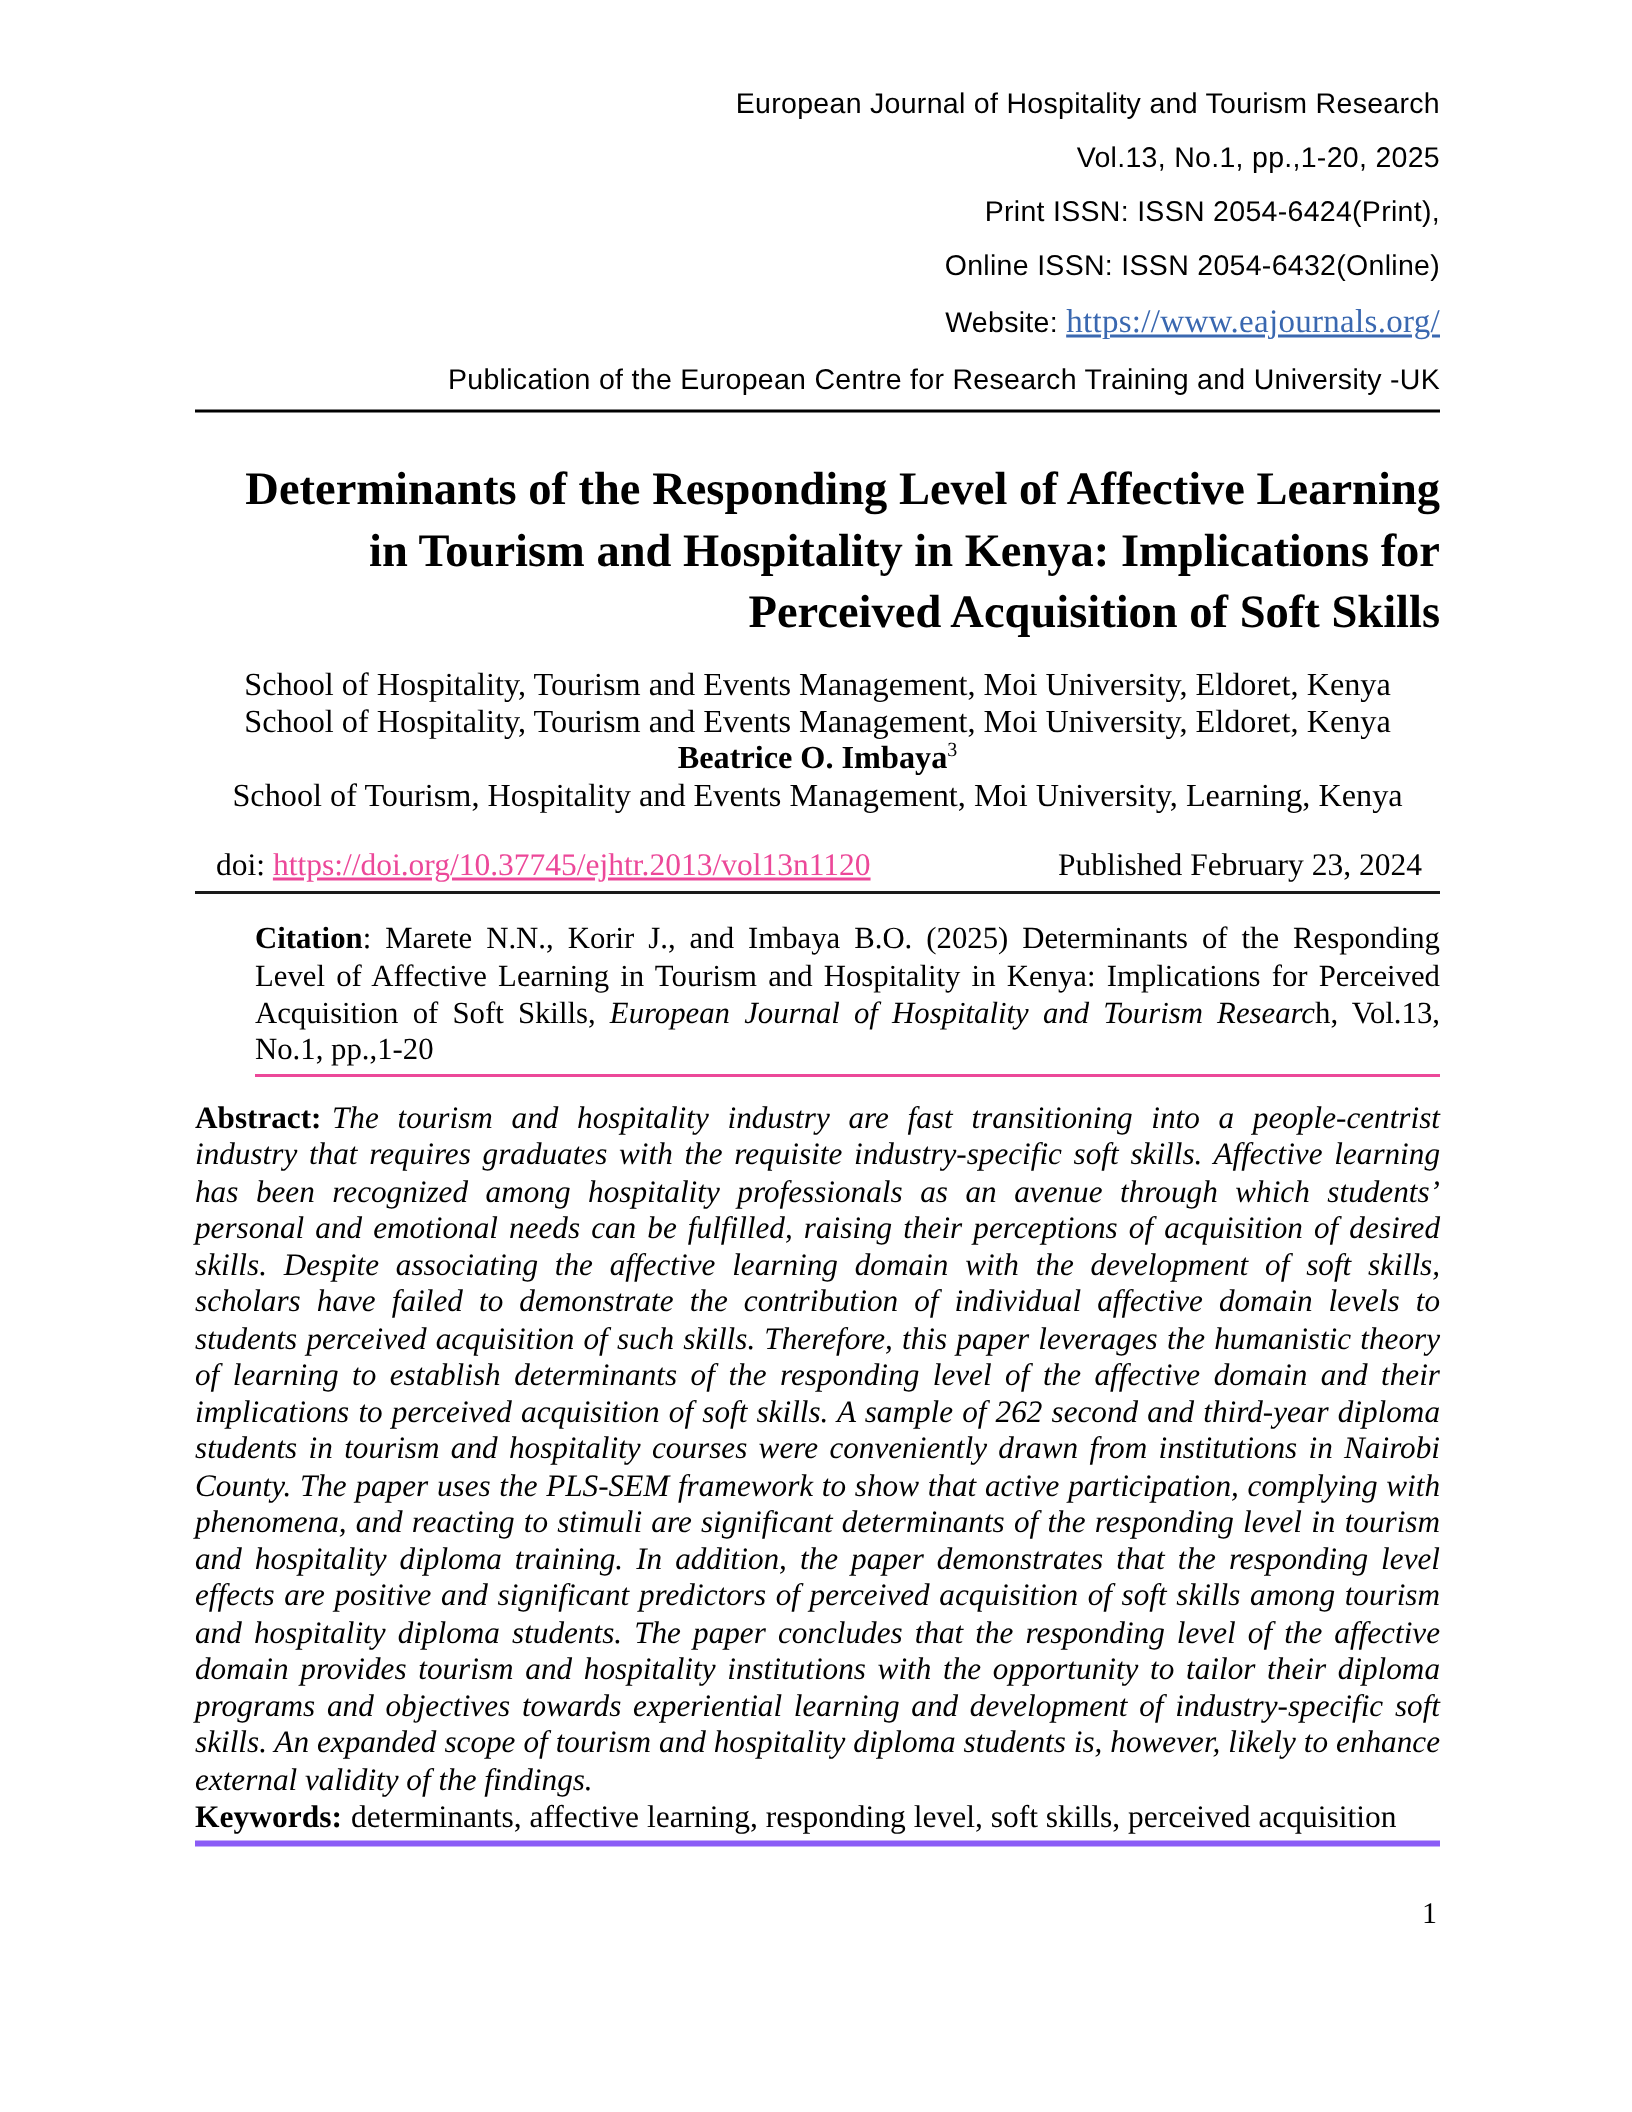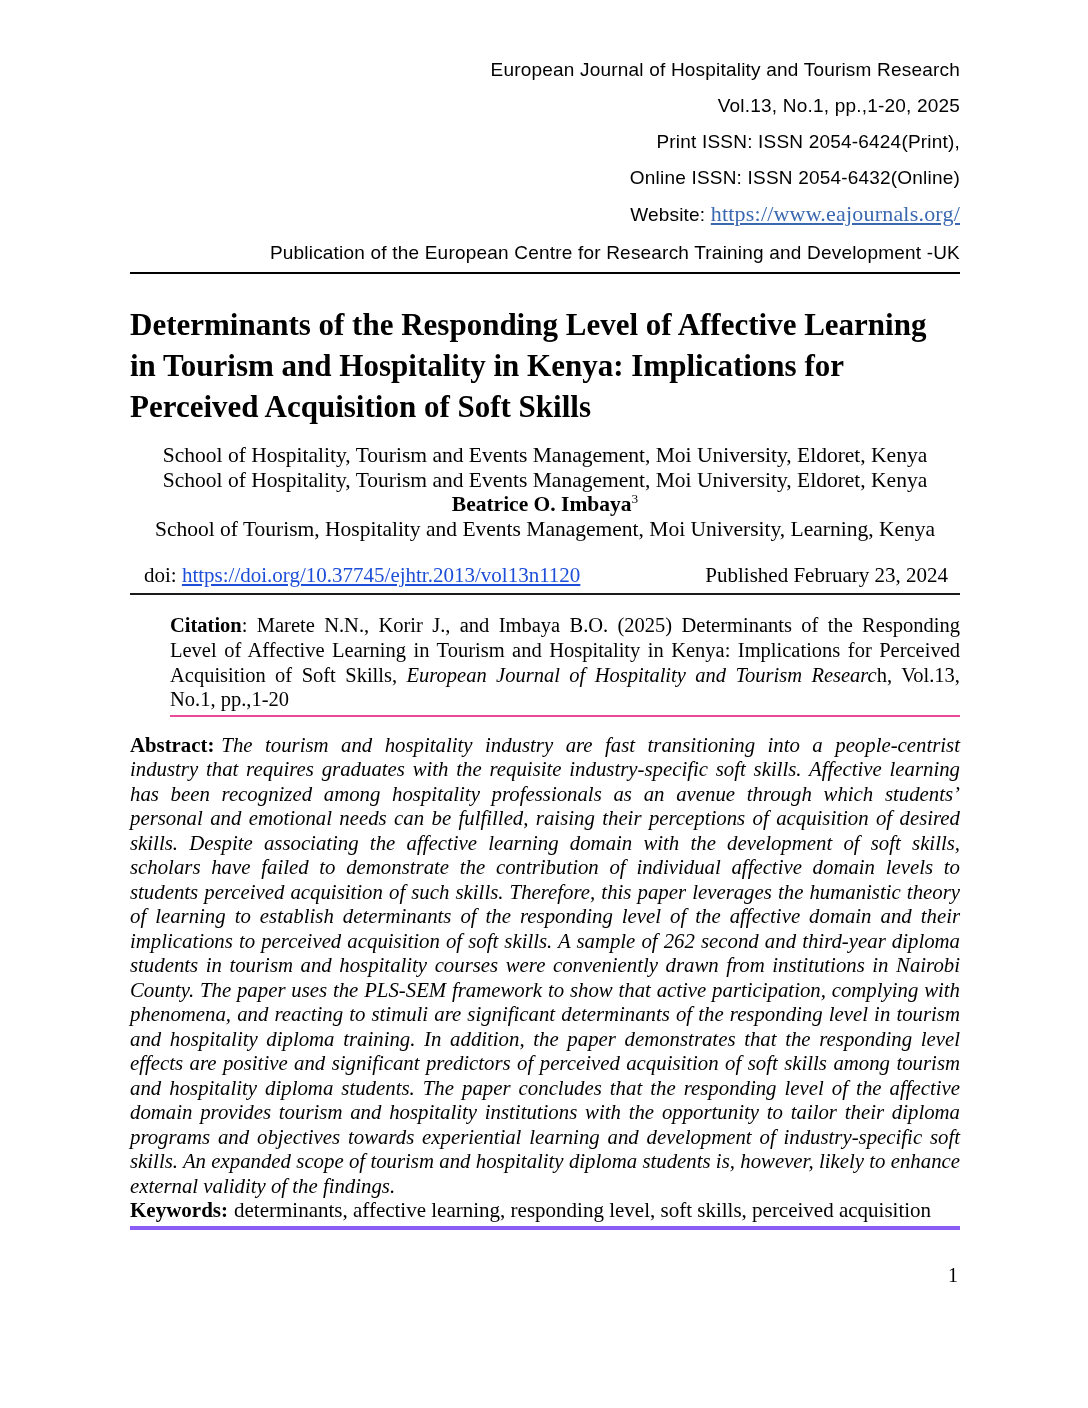--- a/index.html
+++ b/index.html
@@ -43,21 +43,21 @@
   }
   .pub-note-row {
     border-bottom: 2px solid #000000;
     padding-bottom: 1px;
     margin-top: 2px;
   }
 
   
   .title {
     margin-top: 30px;
-    text-align: left;
+    text-align: right;
     font-weight: bold;
     font-size: 31px;
     line-height: 41px;
   }
 
   
   .authors {
     margin-top: 16px;
     text-align: center;
     font-size: 21.5px;
@@ -131,34 +131,34 @@
 <body>
 
 <div class="page">
 
   <div class="header">
     <div class="header-line">European Journal of Hospitality and Tourism Research</div>
     <div class="header-line">Vol.13, No.1, pp.,1-20, 2025</div>
     <div class="header-line">Print ISSN: ISSN 2054-6424(Print),</div>
     <div class="header-line">Online ISSN: ISSN 2054-6432(Online)</div>
     <div class="header-line"><span class="website-label">Website: </span><a href="#" class="link website-link" style="color: rgb(58, 104, 176);">https://www.eajournals.org/</a></div>
-    <div class="header-line pub-note-row">Publication of the European Centre for Research Training and Development -UK</div>
+    <div class="header-line pub-note-row">Publication of the European Centre for Research Training and University -UK</div>
   </div>
 
   <div class="title">Determinants of the Responding Level of Affective Learning in Tourism and Hospitality in Kenya: Implications for Perceived Acquisition of Soft Skills</div>
 
   <div class="authors">
     <div>School of Hospitality, Tourism and Events Management, Moi University, Eldoret, Kenya</div>
     <div>School of Hospitality, Tourism and Events Management, Moi University, Eldoret, Kenya</div>
     <div><span class="author-name">Beatrice O. Imbaya</span><sup>3</sup></div>
     <div>School of Tourism, Hospitality and Events Management, Moi University, Learning, Kenya</div>
   </div>
 
   <div class="doi-row">
-    <span class="doi-left"><span>doi: </span><a href="#" class="link doi-link" style="color: #1d4ed8;">https://doi.org/10.37745/ejhtr.2013/vol13n1120</a></span>
+    <span class="doi-left"><span>doi: </span><a href="#" class="link doi-link" style="color: #ec4899;">https://doi.org/10.37745/ejhtr.2013/vol13n1120</a></span>
     <span class="published">Published February 23, 2024</span>
   </div>
 
   <div class="citation"><span class="citation-label">Citation</span><span>: Marete N.N., Korir J., and Imbaya B.O. (2025) Determinants of the Responding Level of Affective Learning in Tourism and Hospitality in Kenya: Implications for Perceived Acquisition of Soft Skills, </span><span class="citation-italic">European Journal of Hospitality and Tourism Researc</span><span>h, Vol.13, No.1, pp.,1-20</span></div>
 
   <div class="abstract">
     <div><span class="abstract-label">Abstract:</span><span>The tourism and hospitality industry are fast transitioning into a people-centrist industry that requires graduates with the requisite industry-specific soft skills. Affective learning has been recognized among hospitality professionals as an avenue through which students’ personal and emotional needs can be fulfilled, raising their perceptions of acquisition of desired skills. Despite associating the affective learning domain with the development of soft skills, scholars have failed to demonstrate the contribution of individual affective domain levels to students perceived acquisition of such skills. Therefore, this paper leverages the humanistic theory of learning to establish determinants of the responding level of the affective domain and their implications to perceived acquisition of soft skills. A sample of 262 second and third-year diploma students in tourism and hospitality courses were conveniently drawn from institutions in Nairobi County. The paper uses the PLS-SEM framework to show that active participation, complying with phenomena, and reacting to stimuli are significant determinants of the responding level in tourism and hospitality diploma training. In addition, the paper demonstrates that the responding level effects are positive and significant predictors of perceived acquisition of soft skills among tourism and hospitality diploma students. The paper concludes that the responding level of the affective domain provides tourism and hospitality institutions with the opportunity to tailor their diploma programs and objectives towards experiential learning and development of industry-specific soft skills. An expanded scope of tourism and hospitality diploma students is, however, likely to enhance external validity of the findings.</span></div>
     <div class="keywords"><span class="keywords-label">Keywords:</span><span>determinants, affective learning, responding level, soft skills, perceived acquisition</span></div>
   </div>
 

